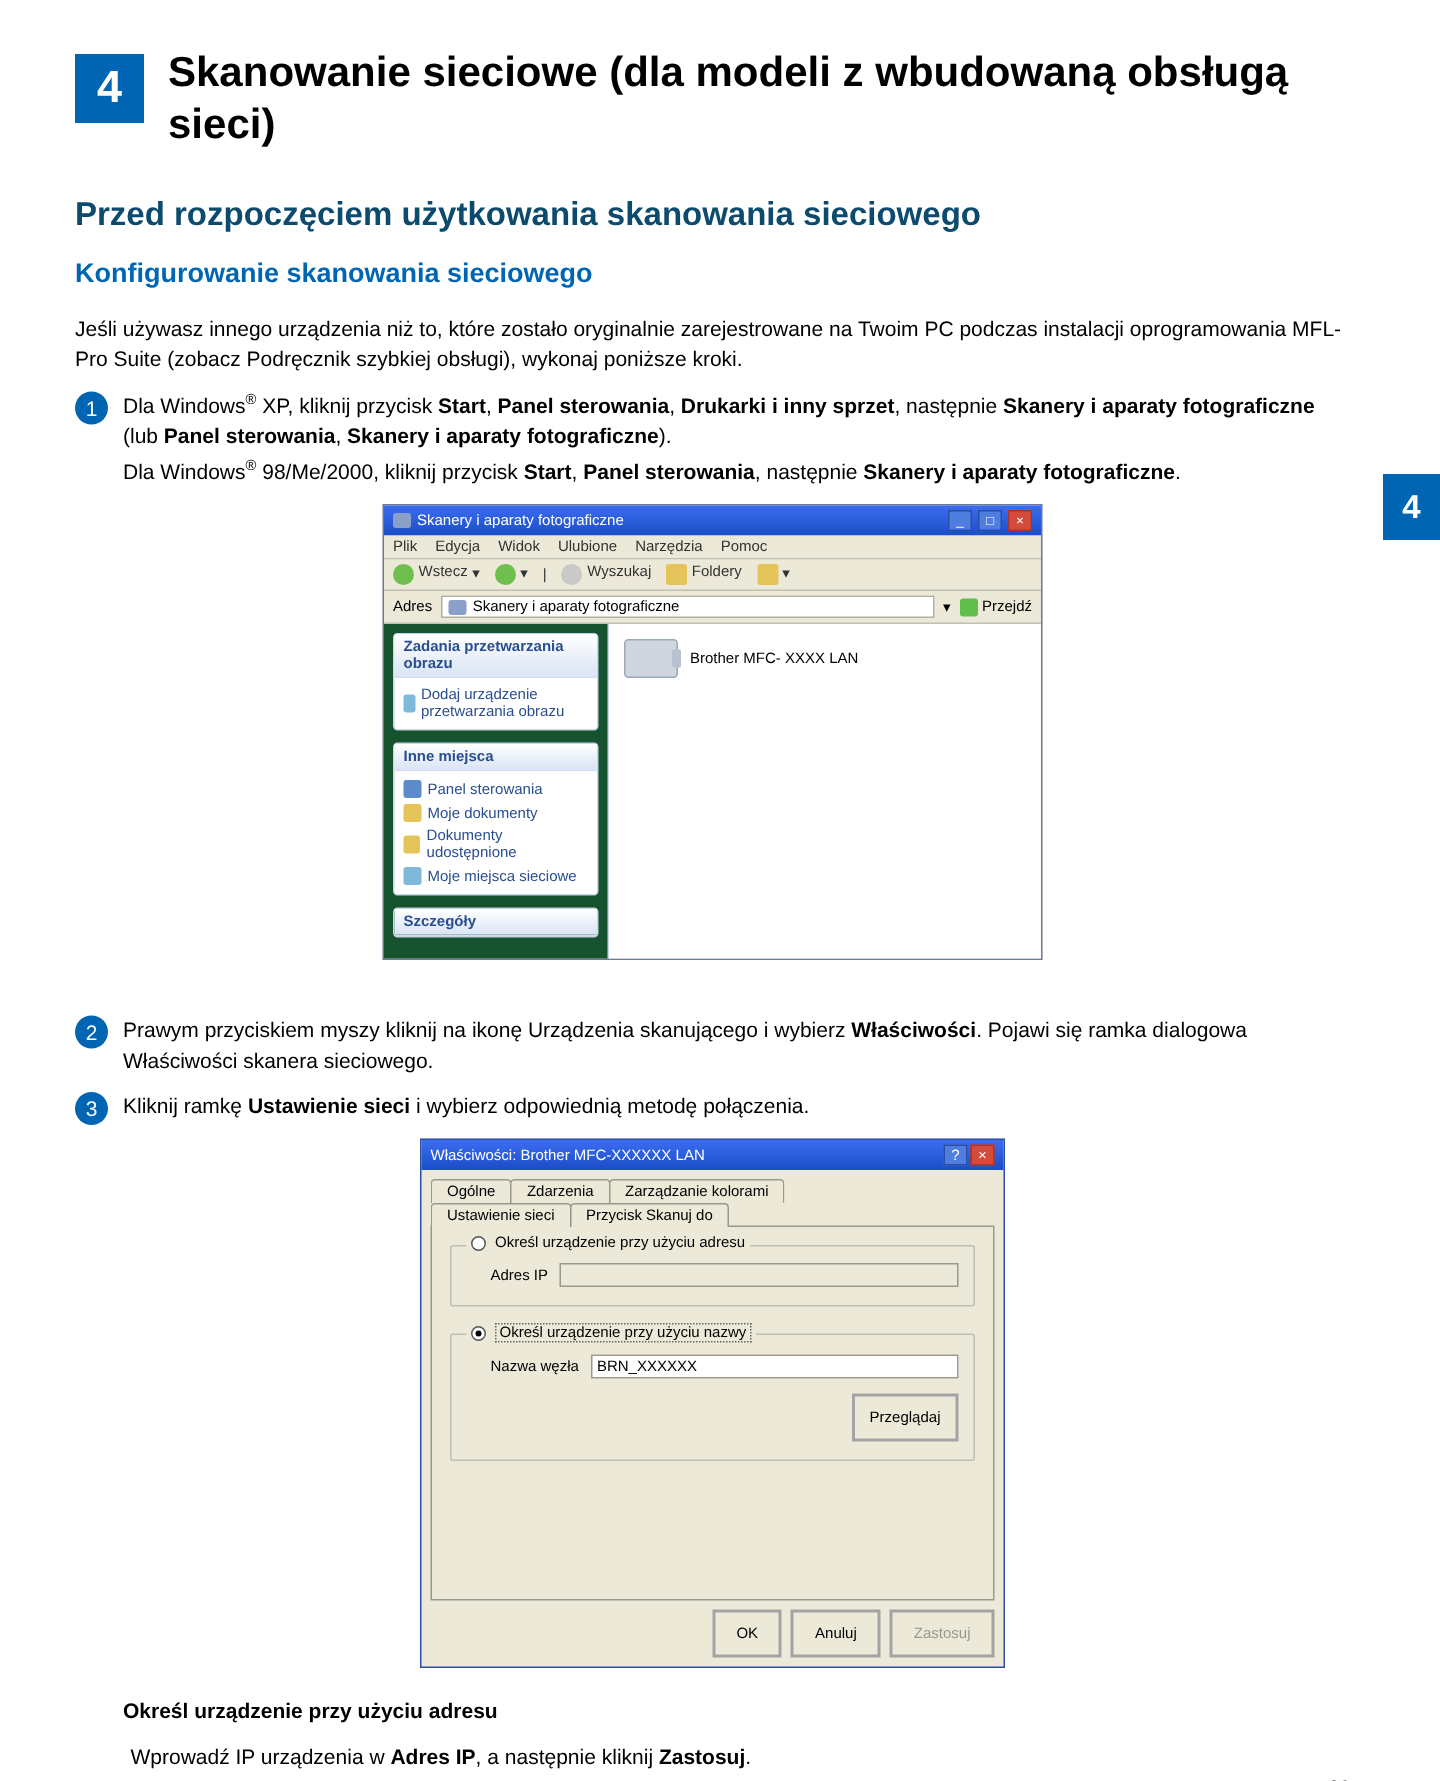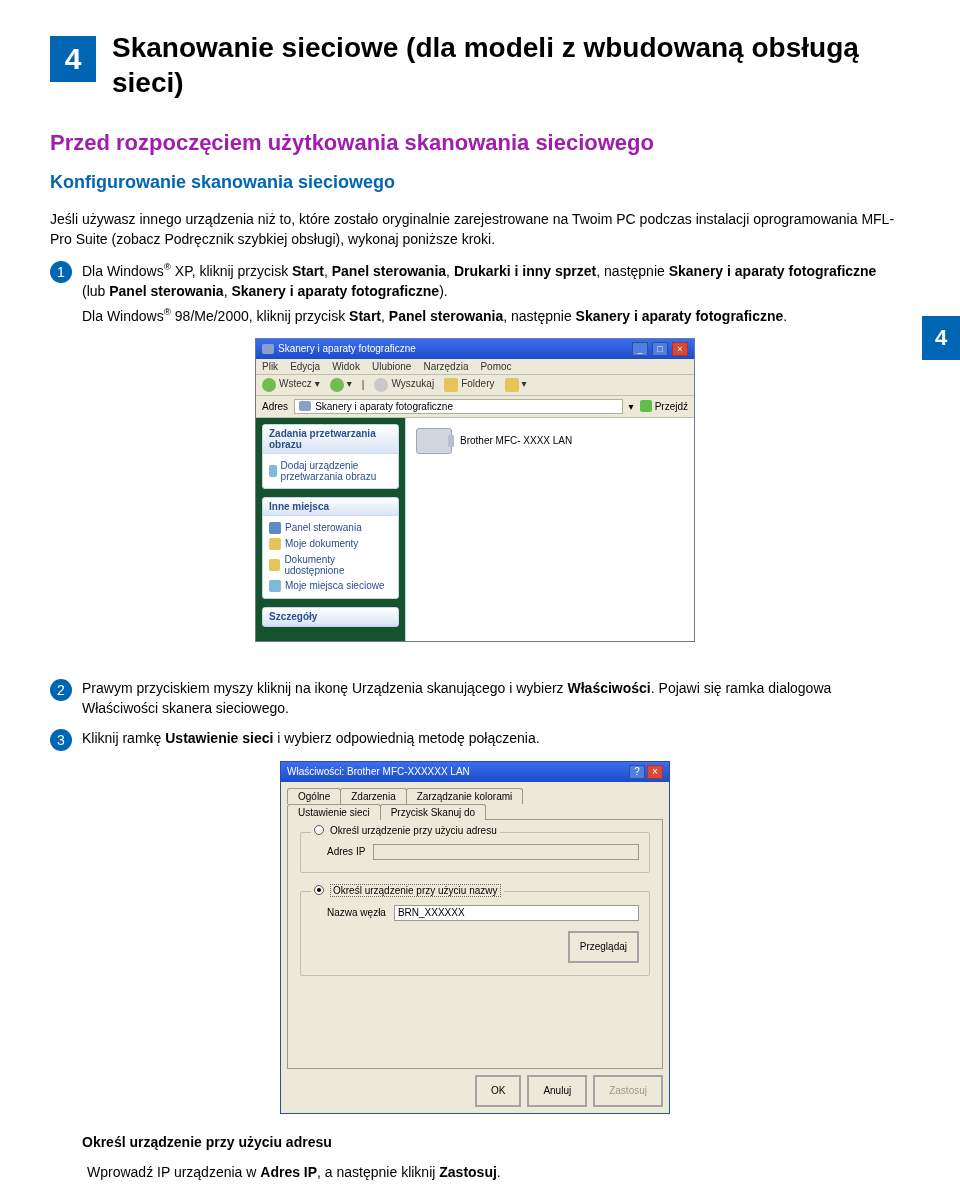--- a/index.html
+++ b/index.html
@@ -40,21 +40,21 @@
     justify-content: center;
   }
   h1 {
     font-size: 28px;
     font-weight: bold;
     margin-left: 62px;
     line-height: 1.25;
     margin-bottom: 30px;
   }
   h2.blue {
-    color: #a21caf;
+    color: #0c4a6e;
     font-size: 22px;
     font-weight: bold;
     margin-top: 28px;
     margin-bottom: 16px;
   }
   h3.blue {
     color: #0066b3;
     font-size: 18px;
     font-weight: bold;
     margin-bottom: 16px;

